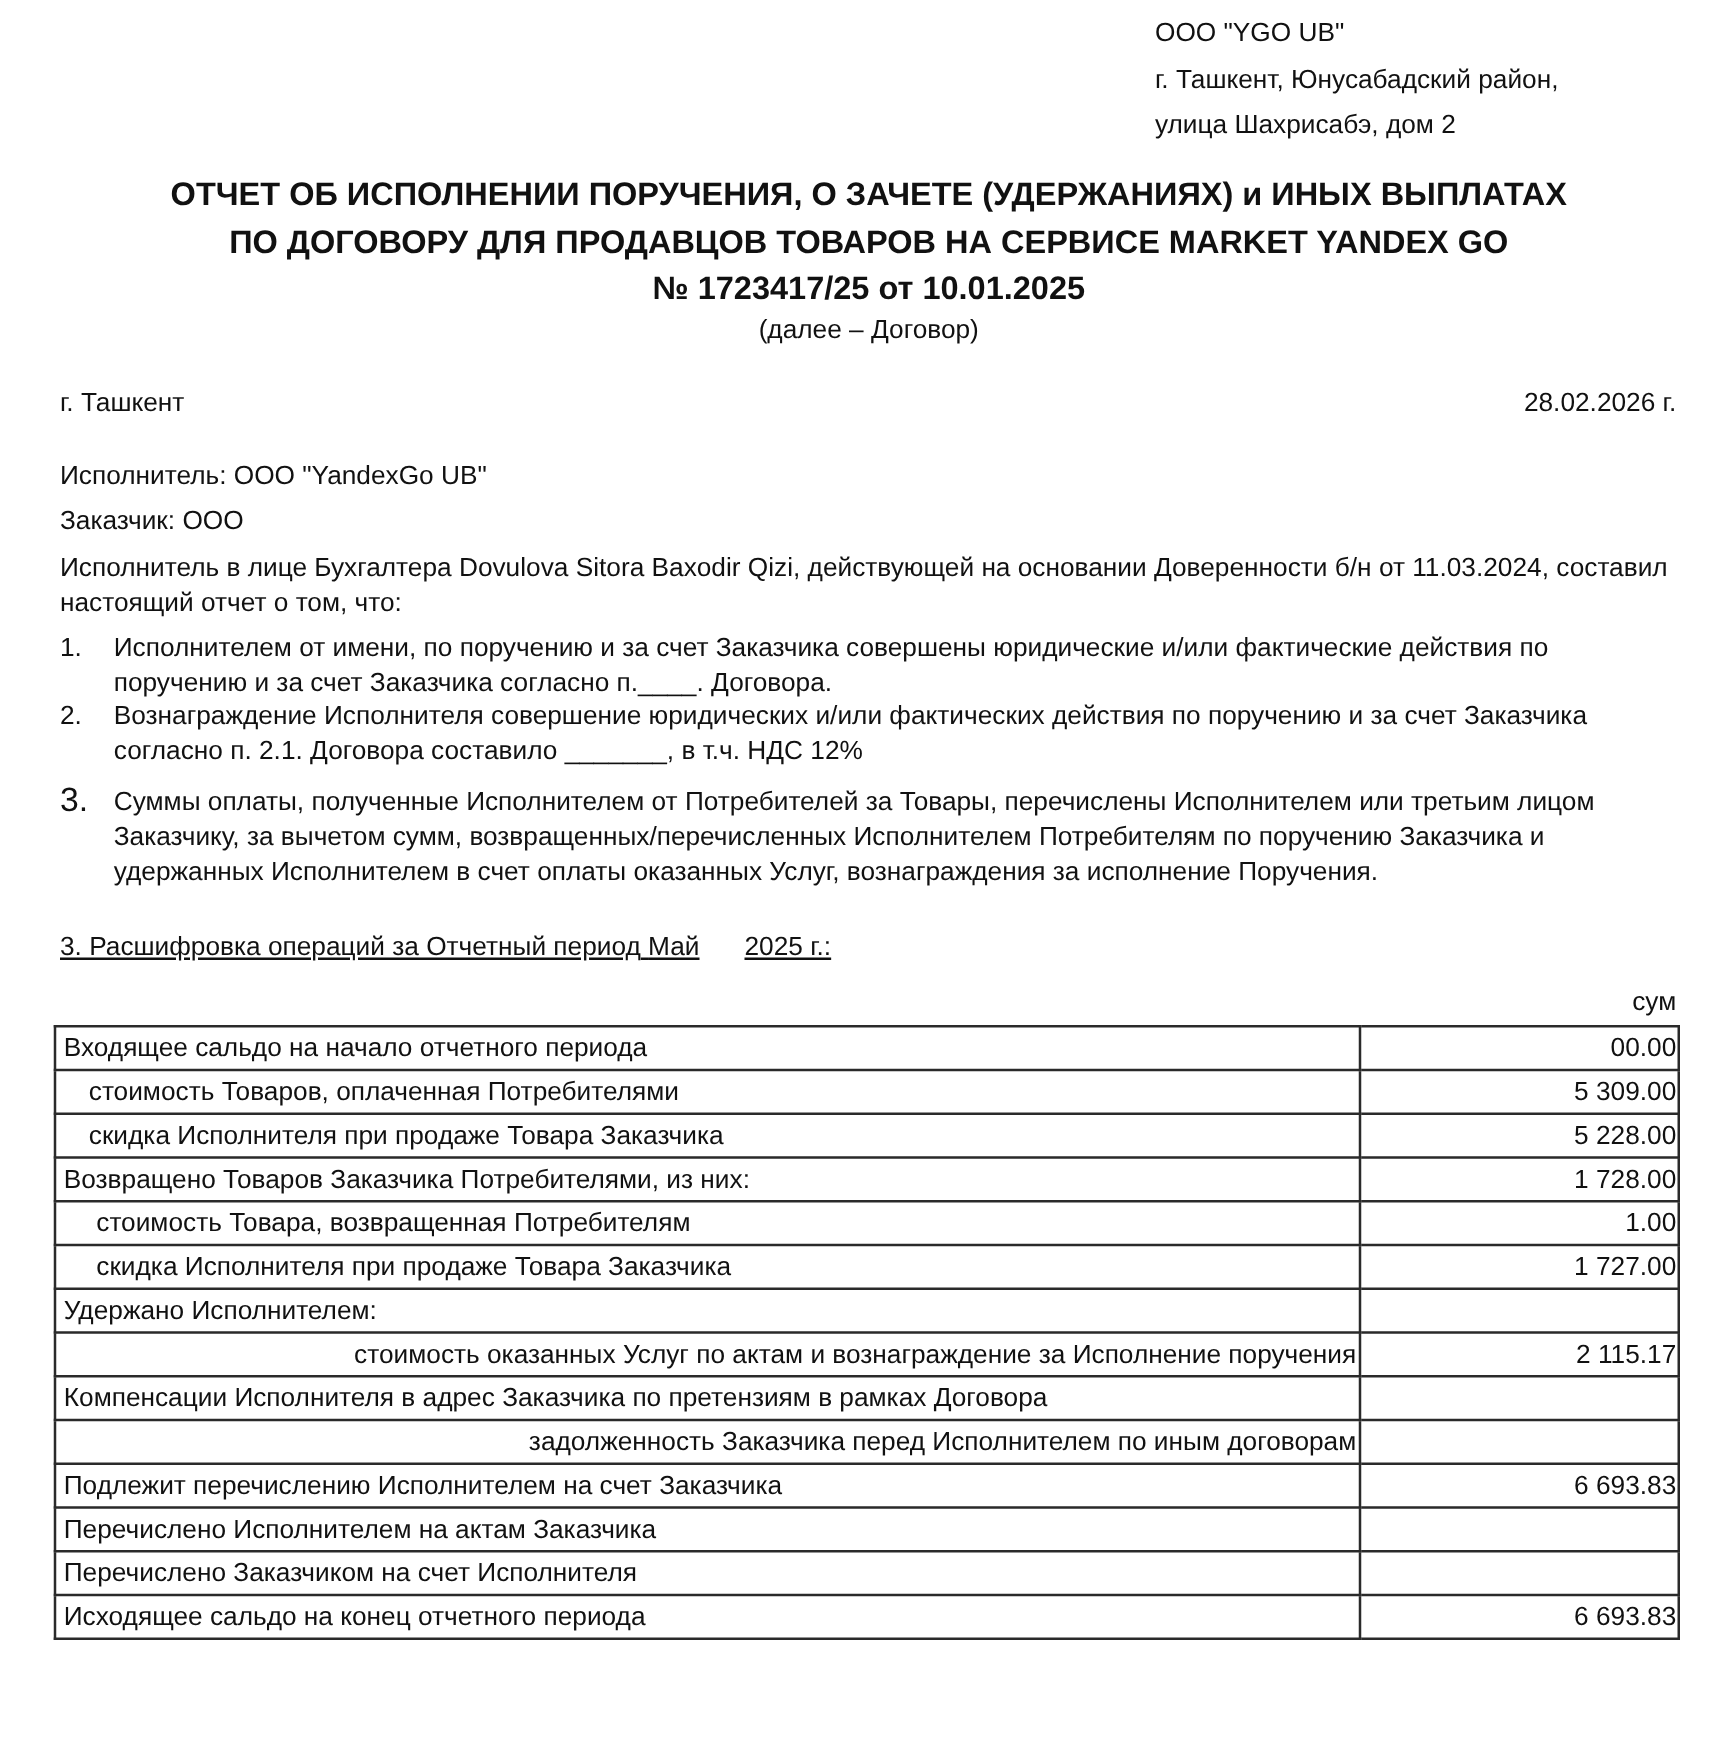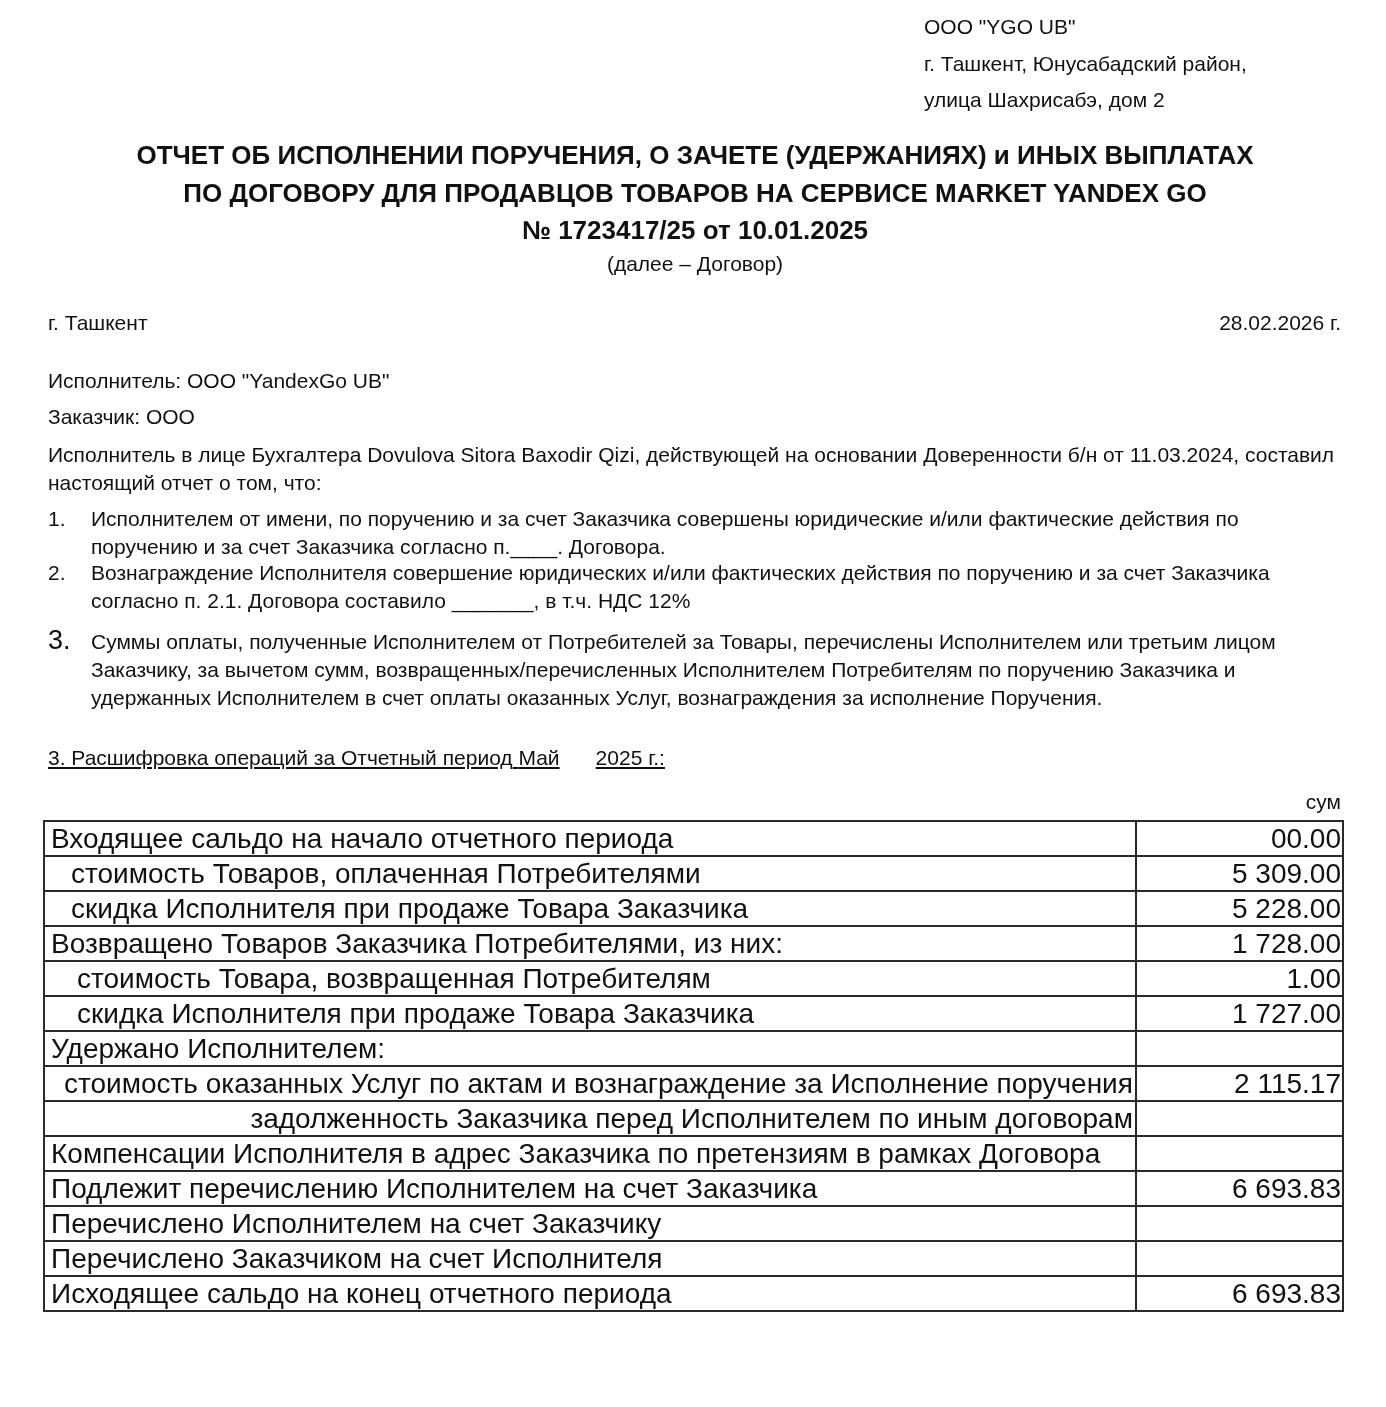--- a/index.html
+++ b/index.html
@@ -27,21 +27,21 @@
     .list-item .num { position: absolute; left: 0; top: 0; }
     .list-item .num.big { font-size: 27px; top: -2px; }
     .item1 { top: 505px; }
     .item2 { top: 559px; }
     .item3 { top: 628px; }
     .decode { left: 48px; top: 746px; text-decoration: underline; }
     .decode .gap { display: inline-block; width: 36px; }
     .currency { right: 45px; top: 790px; text-align: center; }
     table.report {
       position: absolute; left: 43px; top: 820px; width: 1301px;
-      border-collapse: collapse; font-size: 28px;
+      border-collapse: collapse; font-size: 21px;
     }
     table.report td {
       border: 2px solid #2a2a2a; height: 33px; padding: 0 2px 0 6px;
       vertical-align: middle; line-height: 33px; white-space: nowrap;
     }
     table.report td.val { width: 246px; text-align: right; padding-right: 1px; border-radius: 15px; }
     td.ind1 { padding-left: 26px !important; margin-left: 20px; }
     td.ind2 { padding-left: 32px !important; }
     td.ind3 { padding-left: 19px !important; text-align: right; }
   </style>
@@ -122,33 +122,33 @@
       </tr>
       <tr>
         <td>Удержано Исполнителем:</td>
         <td class="val"></td>
       </tr>
       <tr>
         <td class="ind3">стоимость оказанных Услуг по актам и вознаграждение за Исполнение поручения</td>
         <td class="val">2 115.17</td>
       </tr>
       <tr>
-        <td class="ind3">задолженность Заказчика перед Исполнителем по иным договорам</td>
+        <td>Компенсации Исполнителя в адрес Заказчика по претензиям в рамках Договора</td>
         <td class="val"></td>
       </tr>
       <tr>
-        <td>Компенсации Исполнителя в адрес Заказчика по претензиям в рамках Договора</td>
+        <td class="ind3">задолженность Заказчика перед Исполнителем по иным договорам</td>
         <td class="val"></td>
       </tr>
       <tr>
         <td>Подлежит перечислению Исполнителем на счет Заказчика</td>
         <td class="val">6 693.83</td>
       </tr>
       <tr>
-        <td>Перечислено Исполнителем на счет Заказчику</td>
+        <td>Перечислено Исполнителем на актам Заказчика</td>
         <td class="val"></td>
       </tr>
       <tr>
         <td>Перечислено Заказчиком на счет Исполнителя</td>
         <td class="val"></td>
       </tr>
       <tr>
         <td>Исходящее сальдо на конец отчетного периода</td>
         <td class="val">6 693.83</td>
       </tr>

